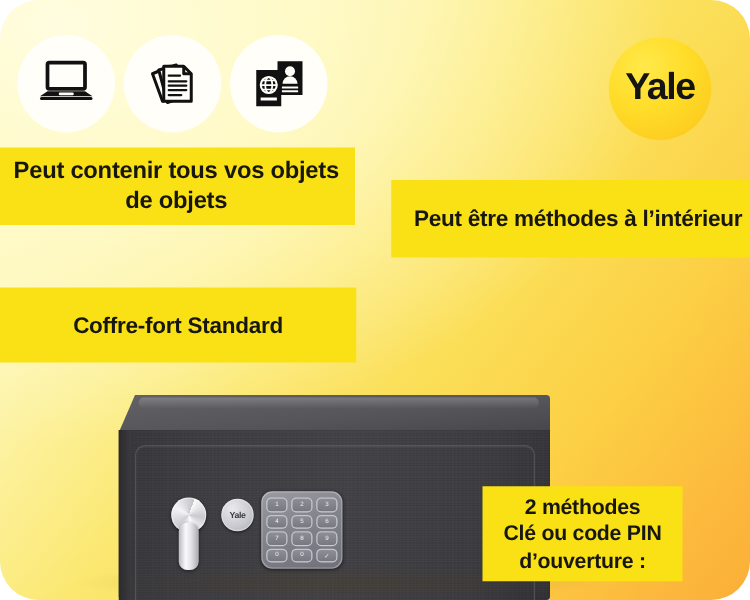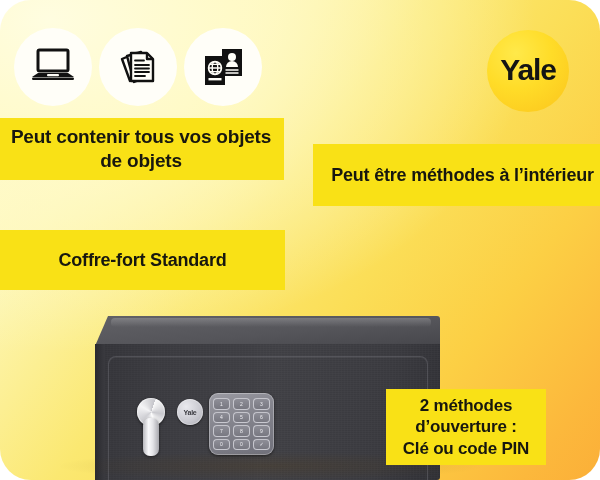--- a/index.html
+++ b/index.html
@@ -347,17 +347,17 @@
   <div class="banner banner-install">
     <span>Peut être méthodes à l’intérieur</span>
   </div>
 
   <div class="banner banner-capacity">
     <span>Coffre-fort Standard</span>
   </div>
 
   <div class="banner banner-methods">
     <span>2 méthodes</span>
+    <span>Clé ou code PIN</span>
     <span>d’ouverture :</span>
-    <span>Clé ou code PIN</span>
   </div>
 
 </div>
 
 </body></html>

